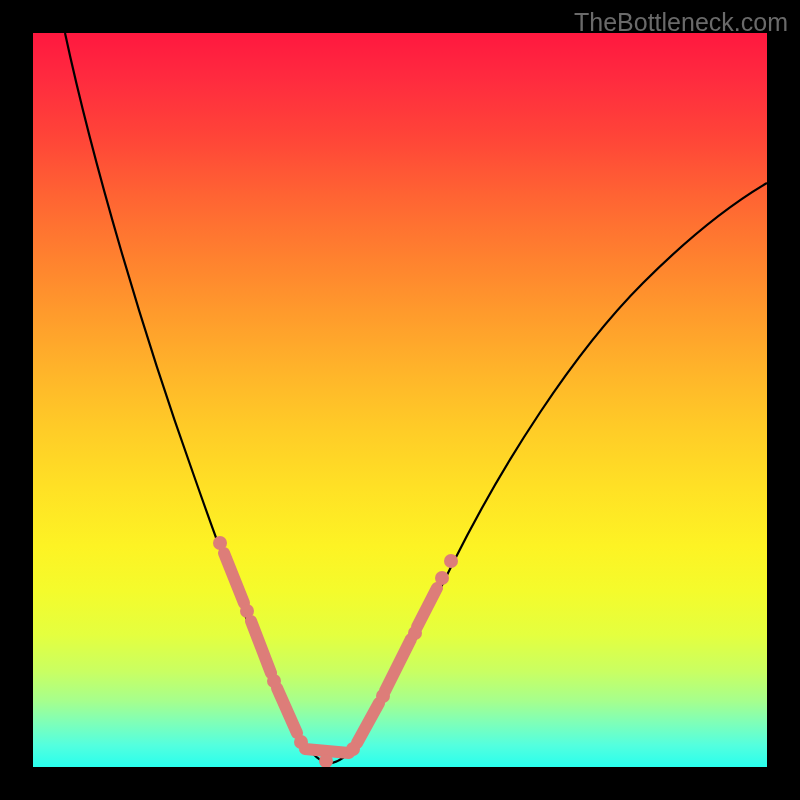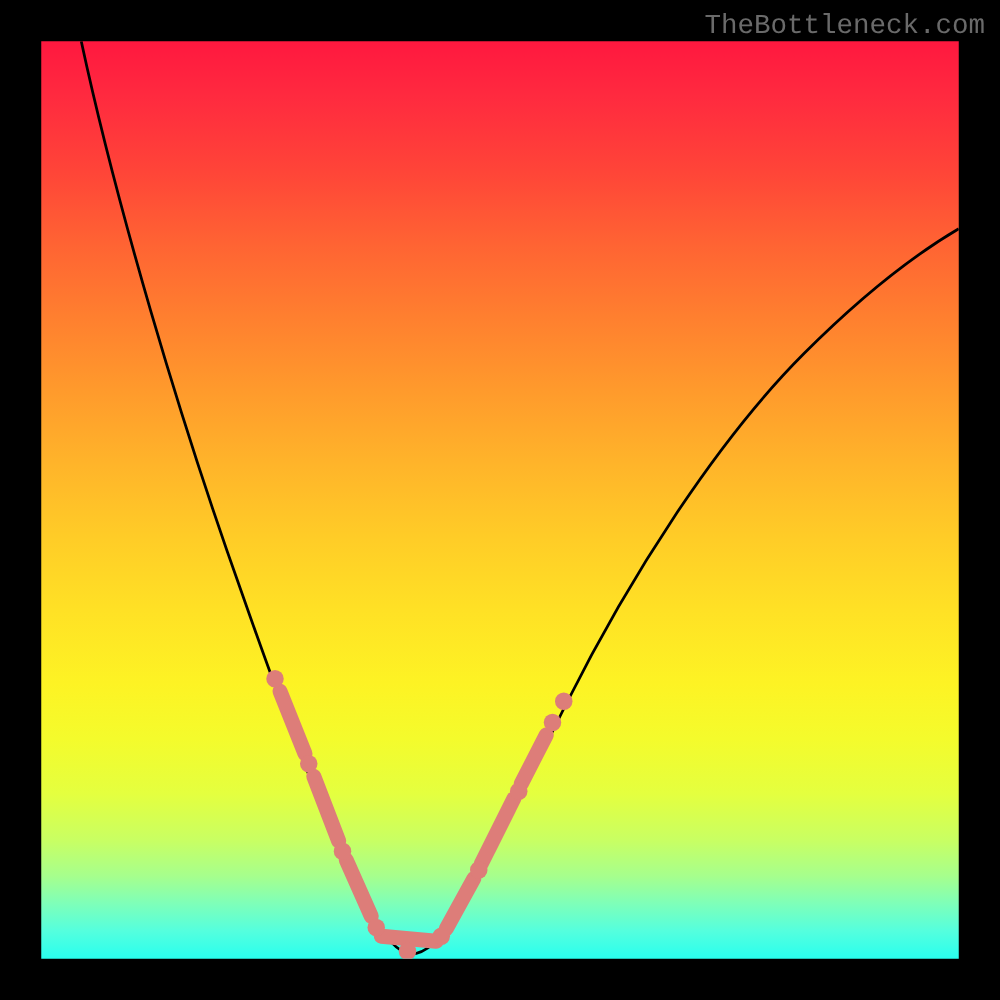--- a/index.html
+++ b/index.html
@@ -1,17 +1,17 @@
 <!DOCTYPE html>
 <html><head>
   <meta charset="utf-8">
   <style>
     * { margin: 0; padding: 0; box-sizing: border-box; }
     body { width: 800px; height: 800px; background: #000; position: relative; overflow: hidden; font-family: Arial, sans-serif; }
-    .watermark { position: absolute; top: 8px; right: 12px; color: #6a6a6a; font-size: 22px; font-weight: 500; z-index: 10; font-family: Liberation Mono, monospace; }
+    .watermark { position: absolute; top: 8px; right: 12px; color: #6a6a6a; font-size: 25px; font-weight: 500; z-index: 10; }
     .outer { position: absolute; top: 0; left: 0; width: 800px; height: 800px; background: #000; }
     .plot-area { position: absolute; top: 33px; left: 33px; width: 734px; height: 734px; background: linear-gradient(to bottom,
       #ff183f 0%,
       #ff2a3f 6%,
       #ff4438 14%,
       #ff6333 22%,
       #ff7f2f 30%,
       #ff9a2c 38%,
       #ffb42a 46%,
       #ffcc27 54%,

